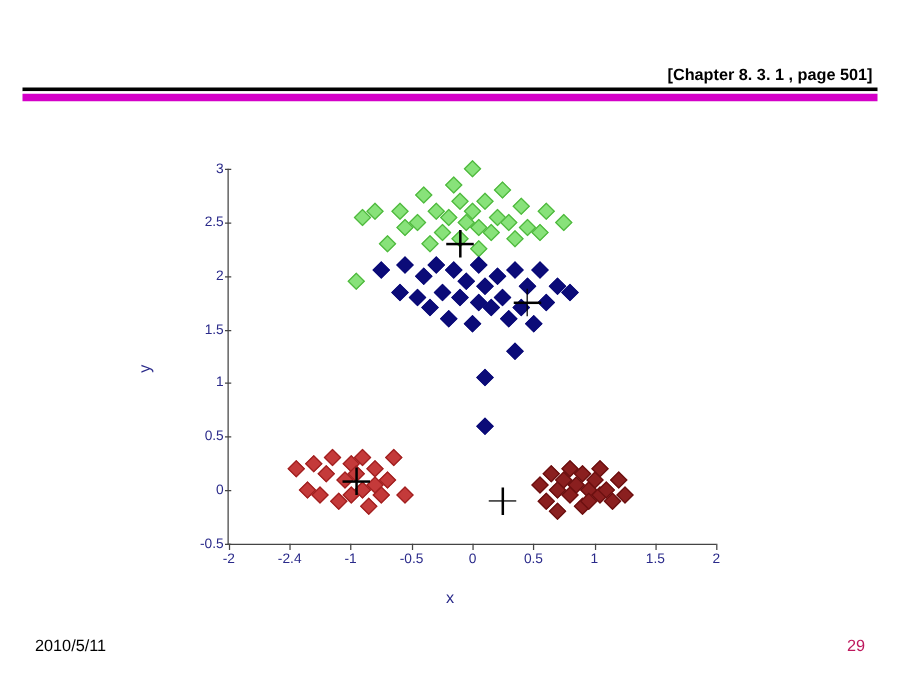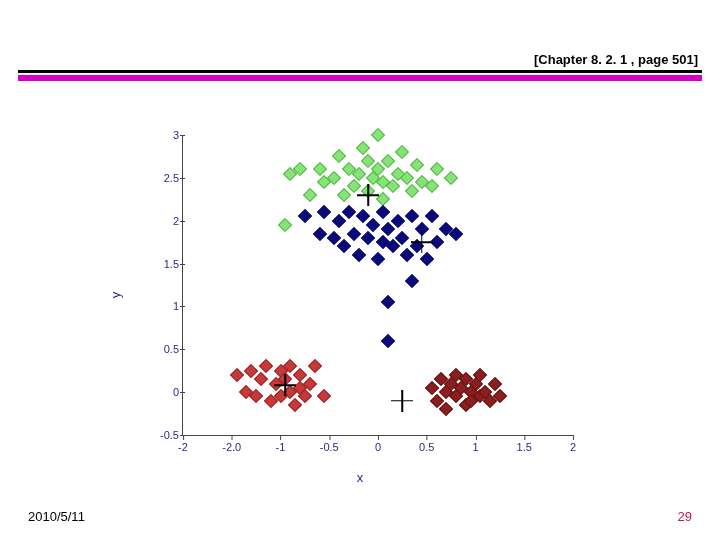--- a/index.html
+++ b/index.html
@@ -37,33 +37,33 @@
   .c3{background:#8a1f1f;border:1px solid #6a1010}   
   .cross{position:absolute;width:22px;height:22px;transform:translate(-50%,50%)}
   .cross::before,.cross::after{content:"";position:absolute;background:#000}
   .cross::before{left:50%;top:0;width:1.5px;height:100%;transform:translateX(-50%)}
   .cross::after{top:50%;left:0;height:1.5px;width:100%;transform:translateY(-50%)}
 </style>
 </head>
 <body>
 <div class="slide">
 
-<div class="ref">[Chapter 8. 2. 1 , page 501]</div>
+<div class="ref">[Chapter 8. 3. 1 , page 501]</div>
 <div class="rule">
   <div class="bar1"></div>
       <div class="gap"></div>
       <div class="bar2"></div>
 </div>
 
 <div class="chart">
   <div class="ylabel">y</div>
   <div class="xlabel">x</div>
   <div class="plot" id="plot">
         <div class="tick-x" style="left: 0px;">-2</div>
-        <div class="tick-x" style="left: 48.75px;">-2.0</div>
+        <div class="tick-x" style="left: 48.75px;">-2.4</div>
         <div class="tick-x" style="left: 97.5px;">-1</div>
         <div class="tick-x" style="left: 146.25px;">-0.5</div>
         <div class="tick-x" style="left: 195px;">0</div>
         <div class="tick-x" style="left: 243.75px;">0.5</div>
         <div class="tick-x" style="left: 292.5px;">1</div>
         <div class="tick-x" style="left: 341.25px;">1.5</div>
         <div class="tick-x" style="left: 390px;">2</div>
         <div class="tick-y" style="bottom: 0px;">-0.5</div>
         <div class="tick-y" style="bottom: 42.8571px;">0</div>
         <div class="tick-y" style="bottom: 85.7143px;">0.5</div>

